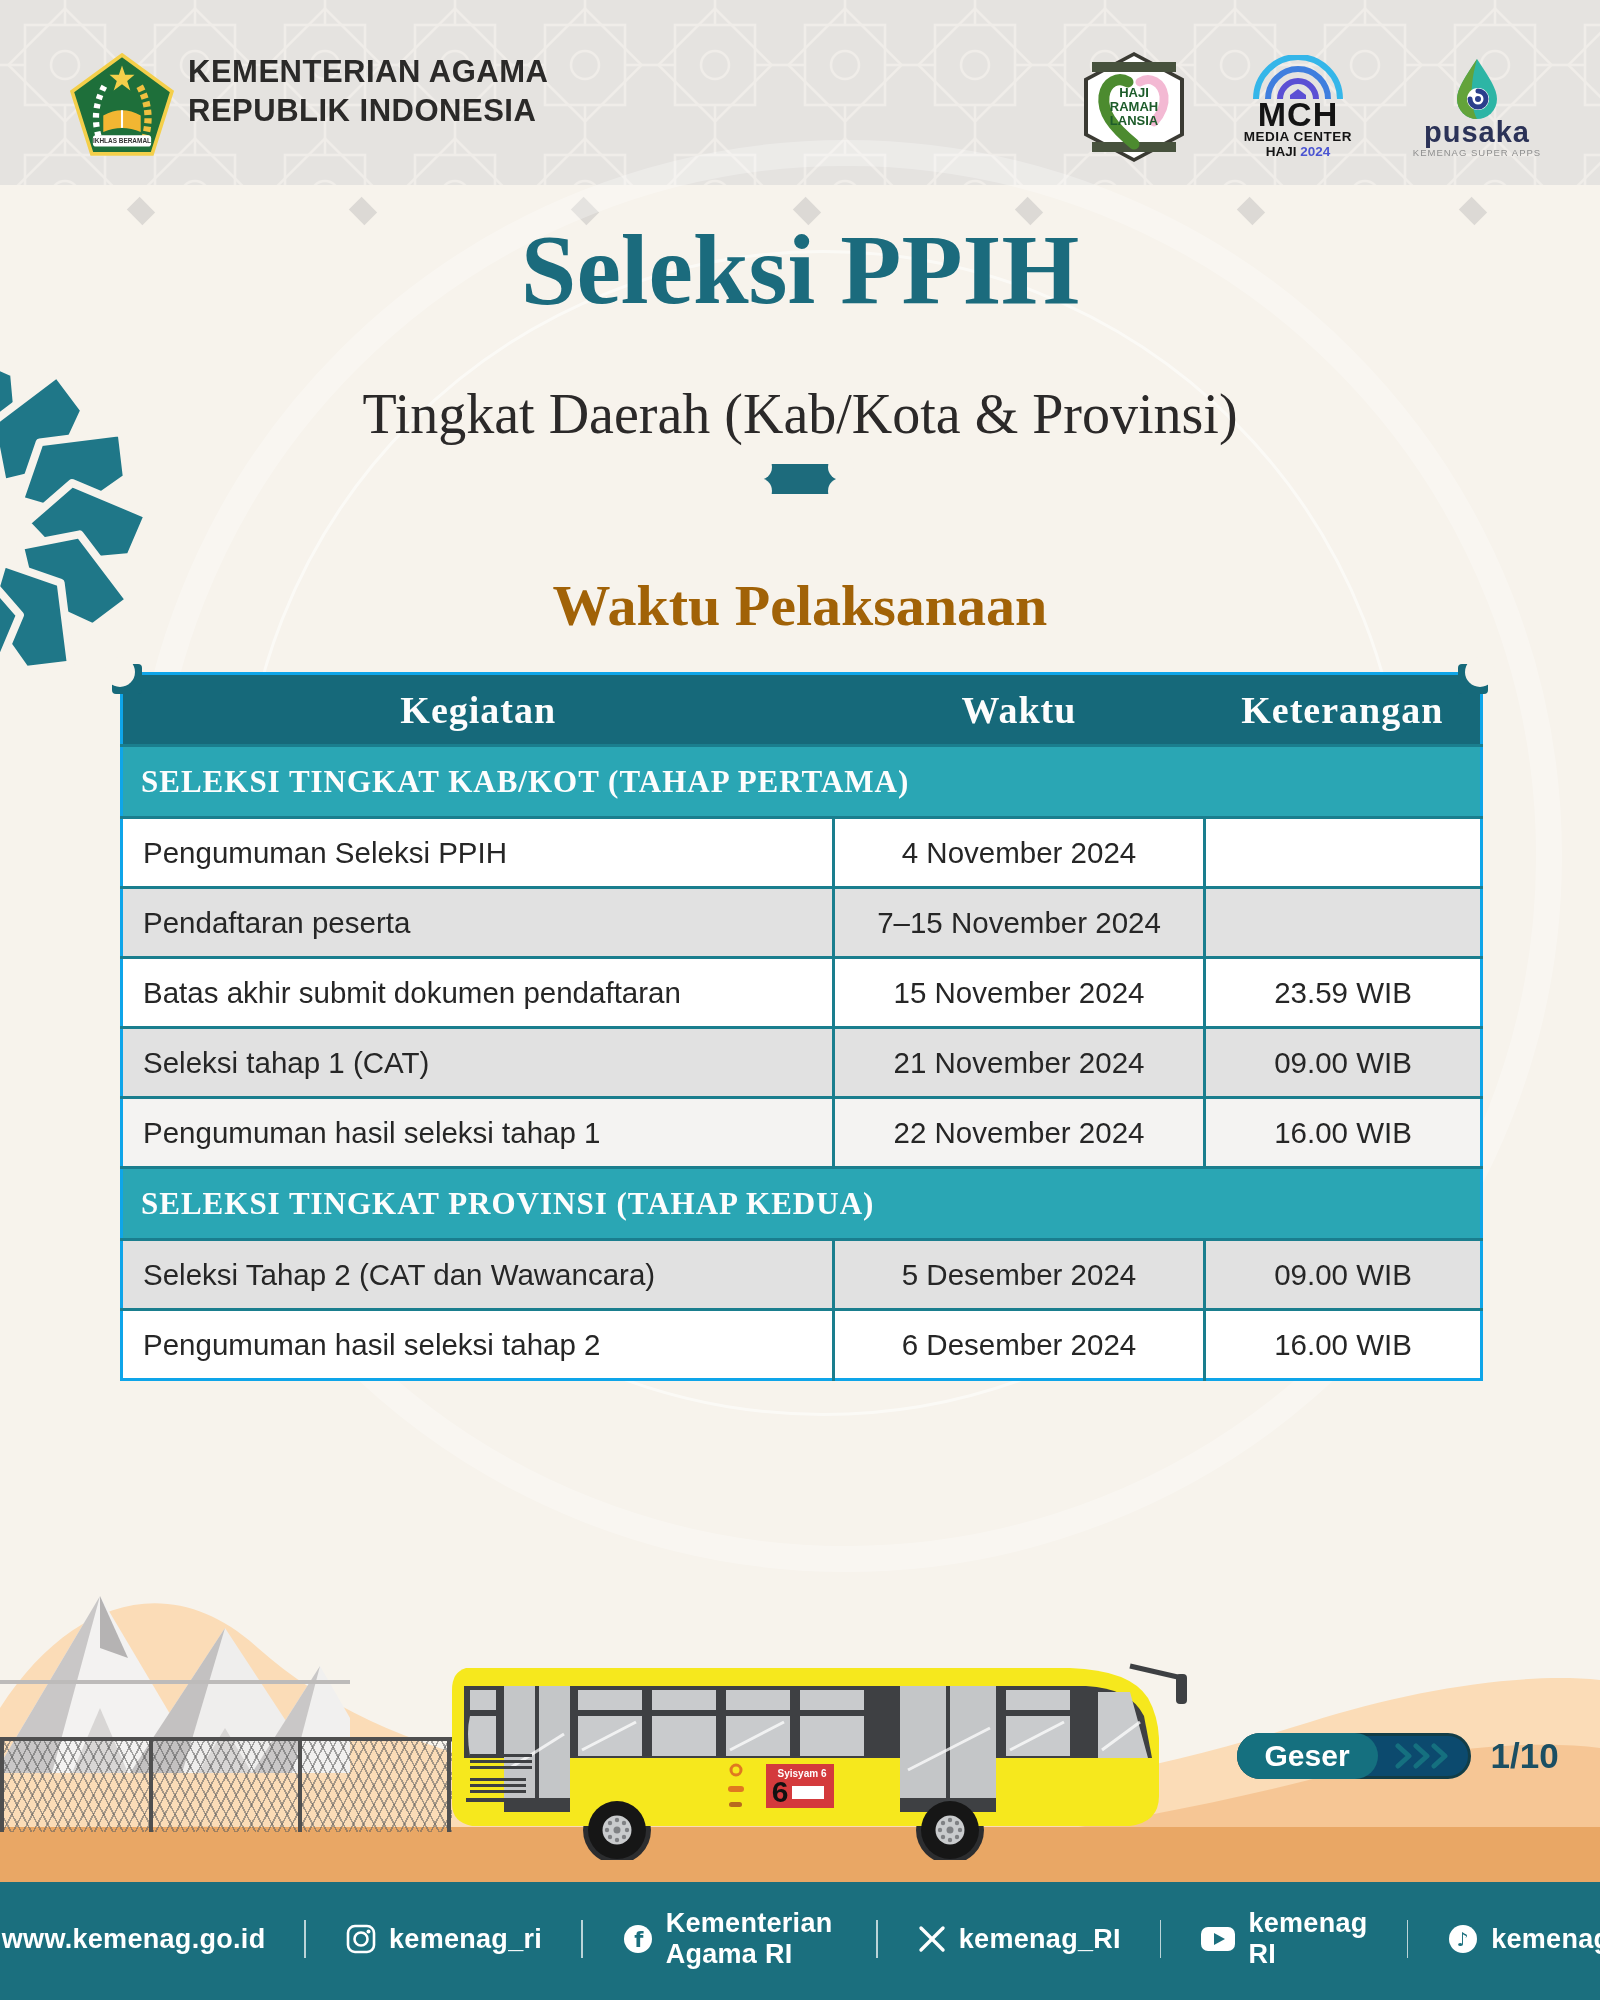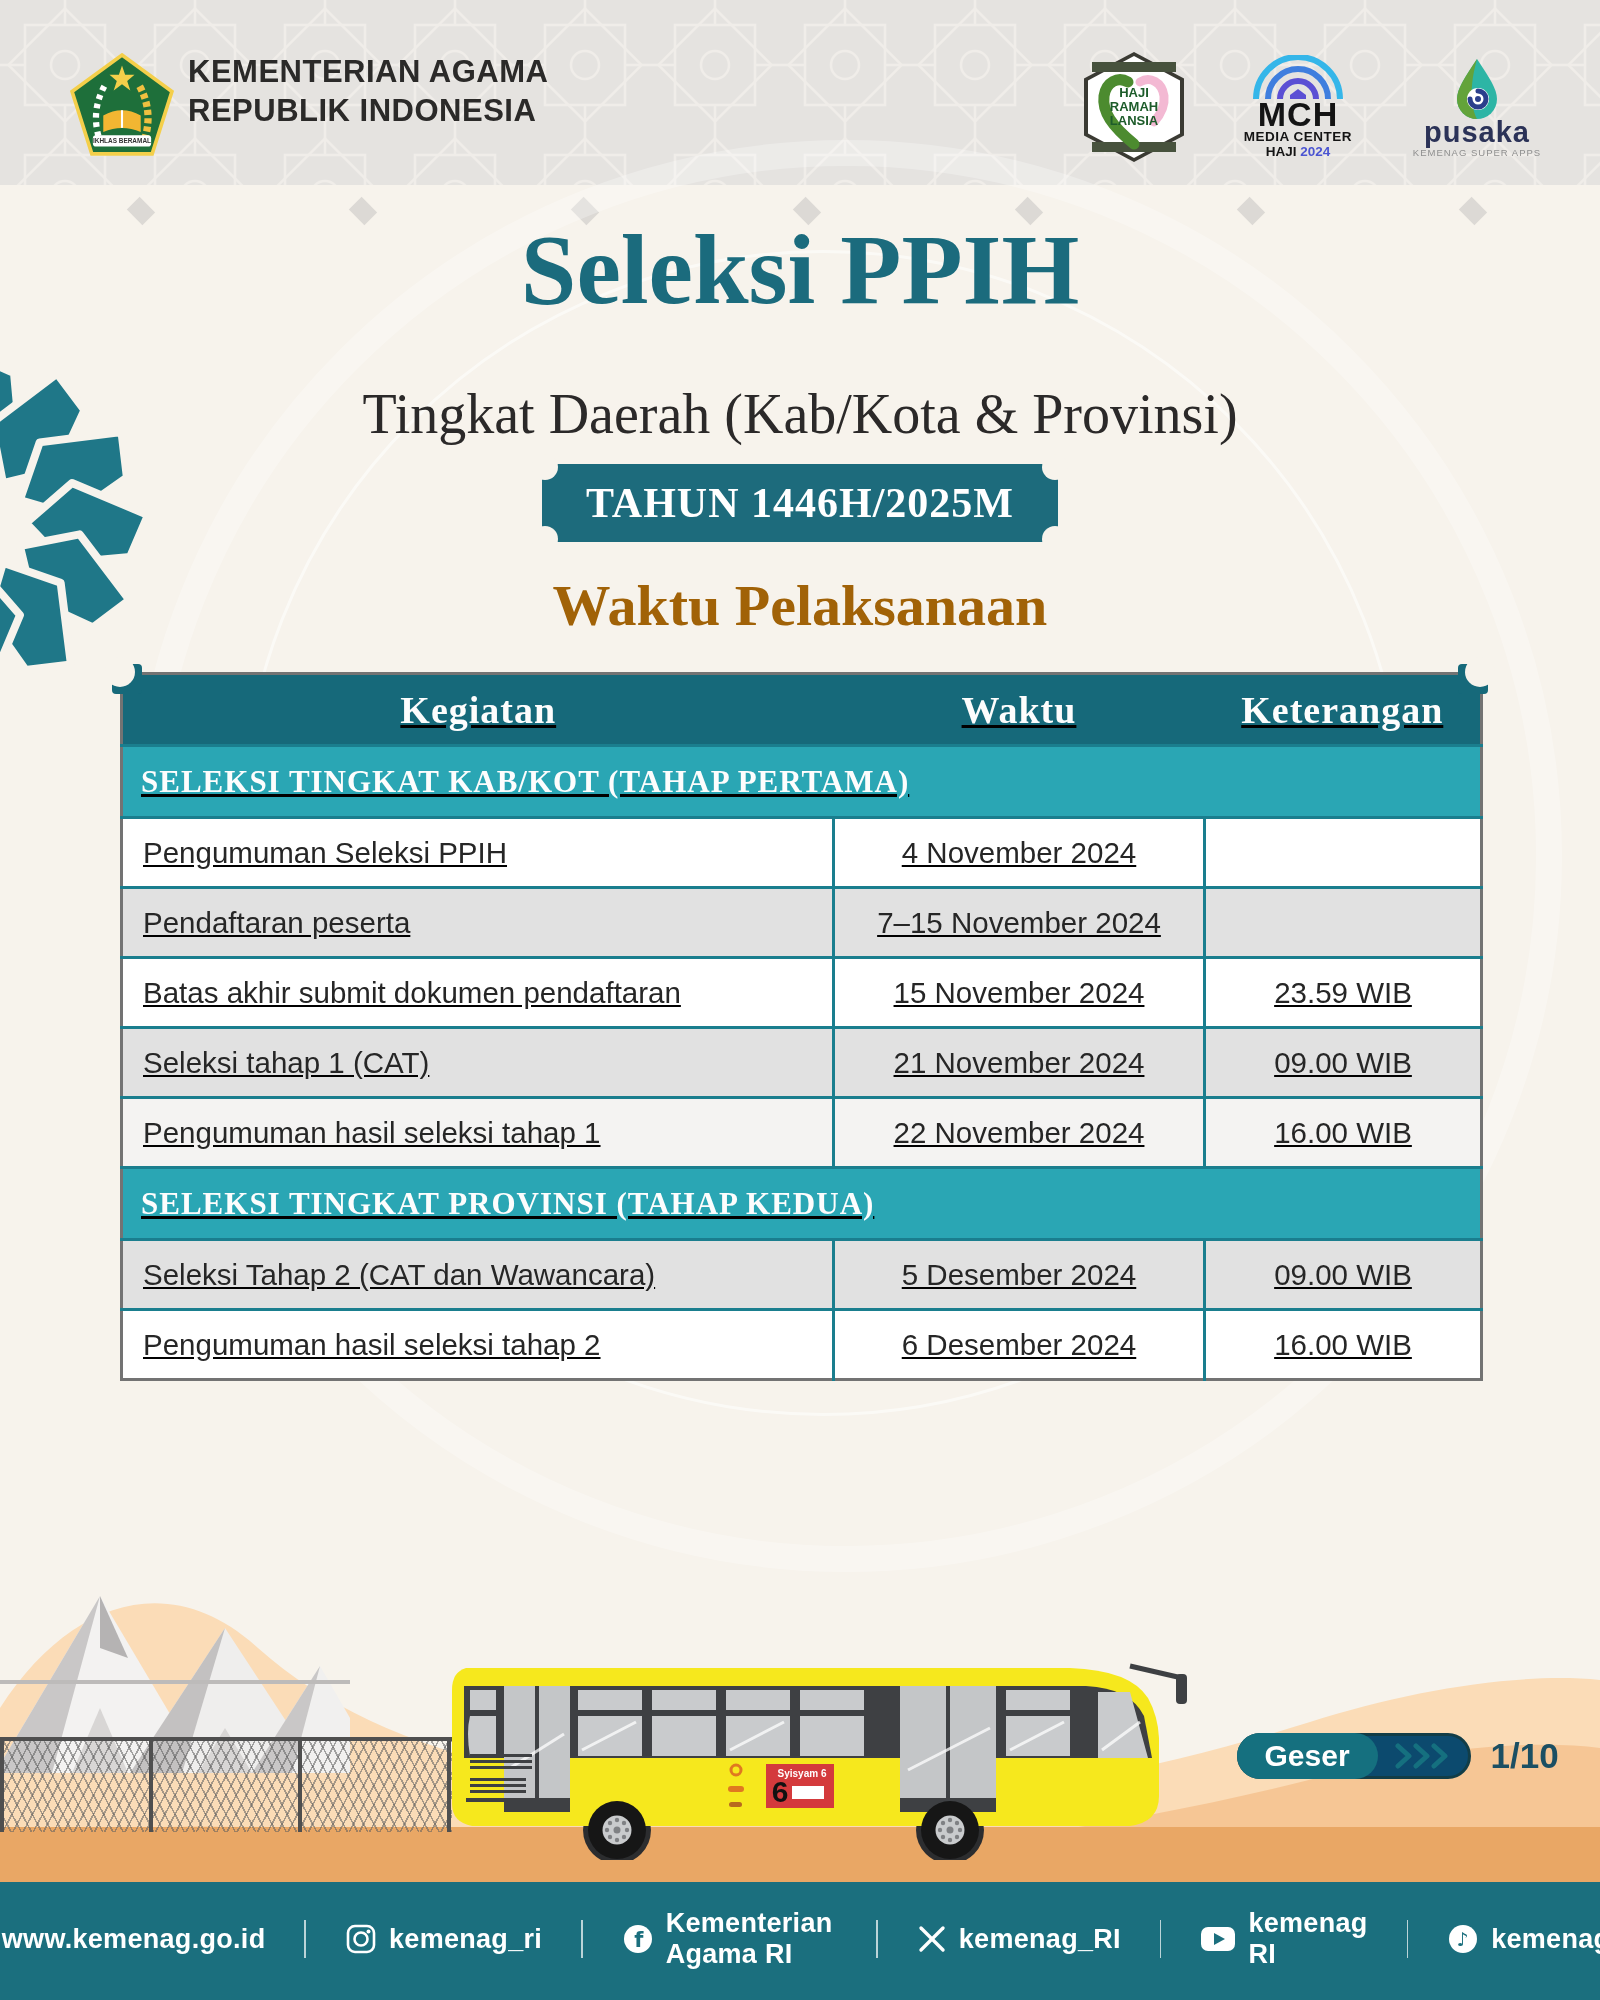--- a/index.html
+++ b/index.html
@@ -62,21 +62,21 @@
   .sched{width:1360px;border-collapse:collapse;table-layout:fixed;}
   .sched th{background:#16697a;color:#fdfdfd;font-family:"Liberation Serif",serif;
      font-weight:bold;font-size:38px;height:67px;letter-spacing:1px;}
   .sched tr.section td{background:#2aa6b4;color:#fdfdfd;font-family:"Liberation Serif",serif;
      font-weight:bold;font-size:31px;height:67px;text-align:left;padding-left:18px;
      letter-spacing:1px;border-top:3px solid #1a7e8e;}
   .sched td{font-size:29.5px;color:#262626;height:65px;}
   .sched tr.data td{border-top:3px solid #1a7e8e;}
   .sched td.c2,.sched td.c3{border-left:3px solid #1a7e8e;text-align:center;}
   .sched td.c1{text-align:left;padding-left:20px;}
-  .sched{border:3px solid #737373;text-decoration:underline;}
+  .sched{border:3px solid #0ea5e9;}
   .bg-white{background:#ffffff;} .bg-gray{background:#e1e1e1;} .bg-light{background:#f4f3f2;}
   .corner{position:absolute;width:30px;height:30px;background:#16697a;z-index:1;}
   .corner.cl{left:-8px;top:-8px;border-radius:10px 4px 4px 4px;}
   .corner.cr{right:-8px;top:-8px;border-radius:4px 10px 4px 4px;}
   .cbite{position:absolute;width:30px;height:30px;border-radius:50%;background:#f7f3ec;z-index:2;}
   .cbite.cl{left:-15px;top:-15px;} .cbite.cr{right:-15px;top:-15px;}
 
   
   .dunes{position:absolute;left:0;top:1440px;}
   .tents{position:absolute;left:0;top:1588px;}
@@ -215,21 +215,21 @@
         <circle cx="27" cy="42" r="3" fill="#2b3f8c"></circle>
       </svg>
       <div class="pusaka-title">pusaka</div>
       <div class="pusaka-sub">KEMENAG SUPER APPS</div>
     </div>
   </div>
 
   <div class="title-main">Seleksi PPIH</div>
   <div class="title-sub">Tingkat Daerah (Kab/Kota &amp; Provinsi)</div>
   <div class="badge-wrap">
-    <span class="badge"><span>TAHUN 1446H/2025M</span>
+    <span class="badge">
       <span class="bite tl"></span><span class="bite tr"></span><span class="bite bl"></span><span class="bite br"></span>
     </span>
   </div>
   <div class="title-waktu">Waktu Pelaksanaan</div>
 
   <div class="sched-wrap">
     <span class="corner cl"></span>
       <span class="corner cr"></span>
     <span class="cbite cl"></span>
       <span class="cbite cr"></span>

